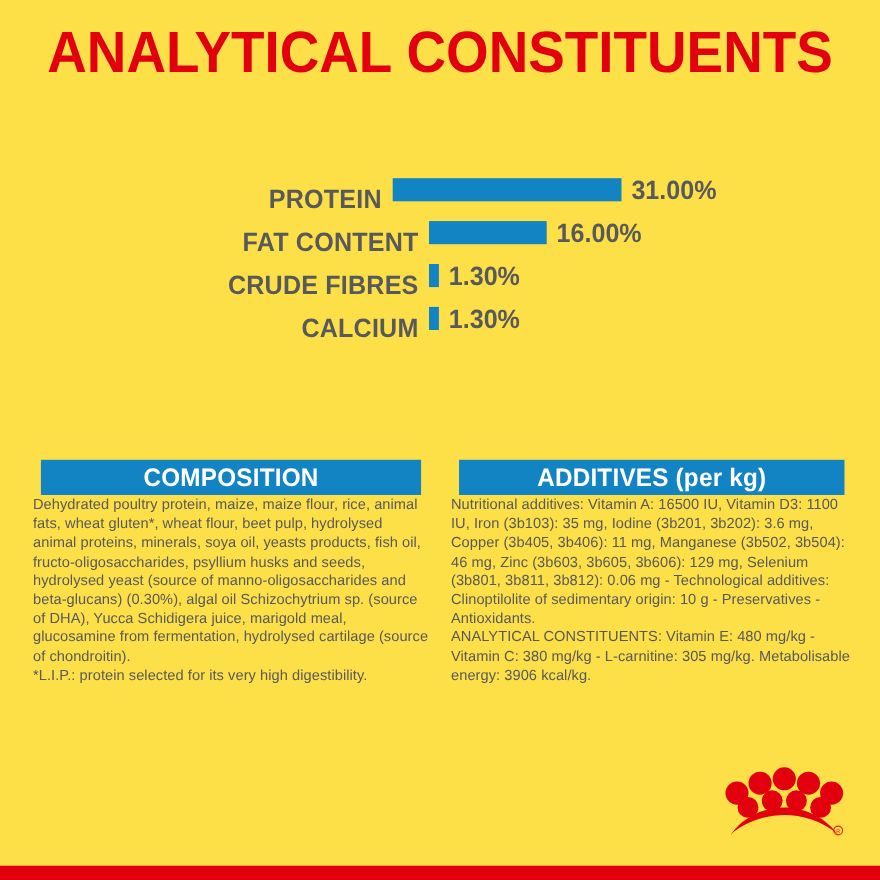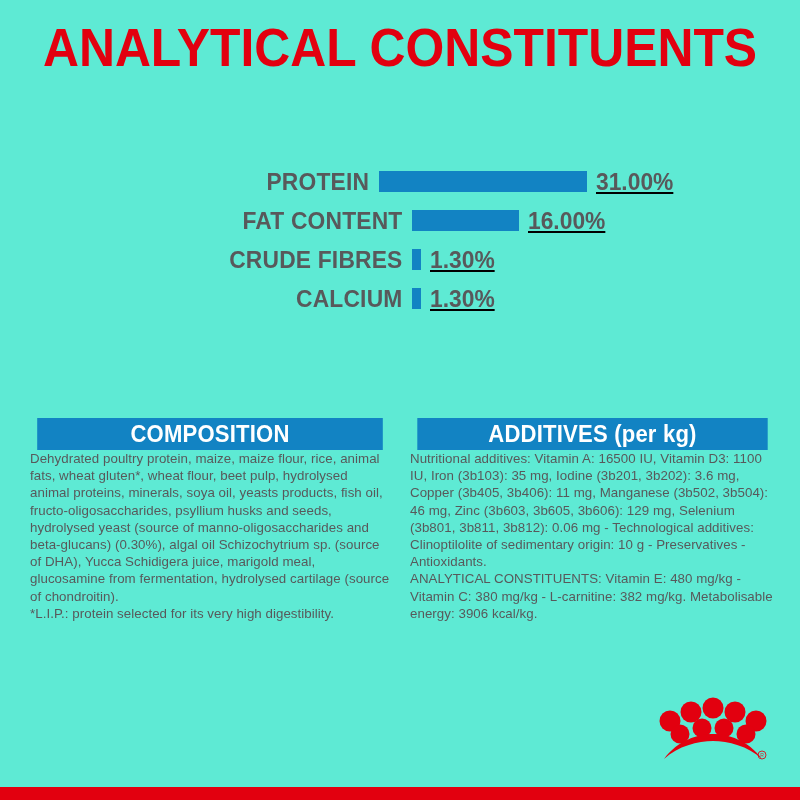--- a/index.html
+++ b/index.html
@@ -12,21 +12,21 @@
     height: 800px;
     position: relative;
     overflow: hidden;
     font-family: "Liberation Sans", sans-serif;
     -webkit-font-smoothing: antialiased;
   }
 
   .page {
     position: absolute;
     inset: 0;
-    background: #5eead4;
+    background: #fde047;
   }
 
   
   .title {
     position: absolute;
     left: 0;
     top: 20px;
     width: 800px;
     text-align: center;
     color: #E2000F;
@@ -39,21 +39,20 @@
     transform-origin: center top;
     white-space: nowrap;
   }
 
   
   .chart {
     position: absolute;
     left: 0;
     top: 162px;
     width: 655px;
-    margin-left: 22px;
   }
   .bar-row {
     position: relative;
     height: 39px;
     display: flex;
     align-items: center;
   }
   .bar-label {
     width: 390px;
     text-align: right;
@@ -67,22 +66,20 @@
     letter-spacing: 0.2px;
     transform: scaleX(0.95);
     transform-origin: right center;
     white-space: nowrap;
   }
   .bar-track {
     position: relative;
     flex: 1 1 auto;
     height: 39px;
     display: flex;
-    align-items: center;
-    text-decoration: underline;
   }
   .bar-fill {
     height: 21px;
     background: #1283C3;
     flex: 0 0 auto;
   }
   .bar-value {
     margin-left: 9px;
     color: #58595B;
     font-family: "Liberation Sans Narrow", "Liberation Sans", sans-serif;
@@ -204,21 +201,21 @@
 
     <div class="panel left">
       <div class="panel-header">COMPOSITION</div>
       <div class="panel-body">Dehydrated poultry protein, maize, maize flour, rice, animal fats, wheat gluten*, wheat flour, beet pulp, hydrolysed animal proteins, minerals, soya oil, yeasts products, fish oil, fructo-oligosaccharides, psyllium husks and seeds, hydrolysed yeast (source of manno-oligosaccharides and beta-glucans) (0.30%), algal oil Schizochytrium sp. (source of DHA), Yucca Schidigera juice, marigold meal, glucosamine from fermentation, hydrolysed cartilage (source of chondroitin).</div>
       <div class="panel-body">*L.I.P.: protein selected for its very high digestibility.</div>
     </div>
 
     <div class="panel right">
       <div class="panel-header">ADDITIVES (per kg)</div>
       <div class="panel-body">Nutritional additives: Vitamin A: 16500 IU, Vitamin D3: 1100 IU, Iron (3b103): 35 mg, Iodine (3b201, 3b202): 3.6 mg, Copper (3b405, 3b406): 11 mg, Manganese (3b502, 3b504): 46 mg, Zinc (3b603, 3b605, 3b606): 129 mg, Selenium (3b801, 3b811, 3b812): 0.06 mg - Technological additives: Clinoptilolite of sedimentary origin: 10 g - Preservatives - Antioxidants.</div>
-      <div class="panel-body">ANALYTICAL CONSTITUENTS: Vitamin E: 480 mg/kg - Vitamin C: 380 mg/kg - L-carnitine: 382 mg/kg. Metabolisable energy: 3906 kcal/kg.</div>
+      <div class="panel-body">ANALYTICAL CONSTITUENTS: Vitamin E: 480 mg/kg - Vitamin C: 380 mg/kg - L-carnitine: 305 mg/kg. Metabolisable energy: 3906 kcal/kg.</div>
     </div>
 
   </div>
 
   <div class="logo">
     <svg viewBox="0 0 110 66" xmlns="http://www.w3.org/2000/svg" aria-hidden="true">
       <g fill="#E2000F">
 
         <circle cx="12" cy="25" r="10.5"></circle>
         <circle cx="33" cy="16" r="10.5"></circle>

